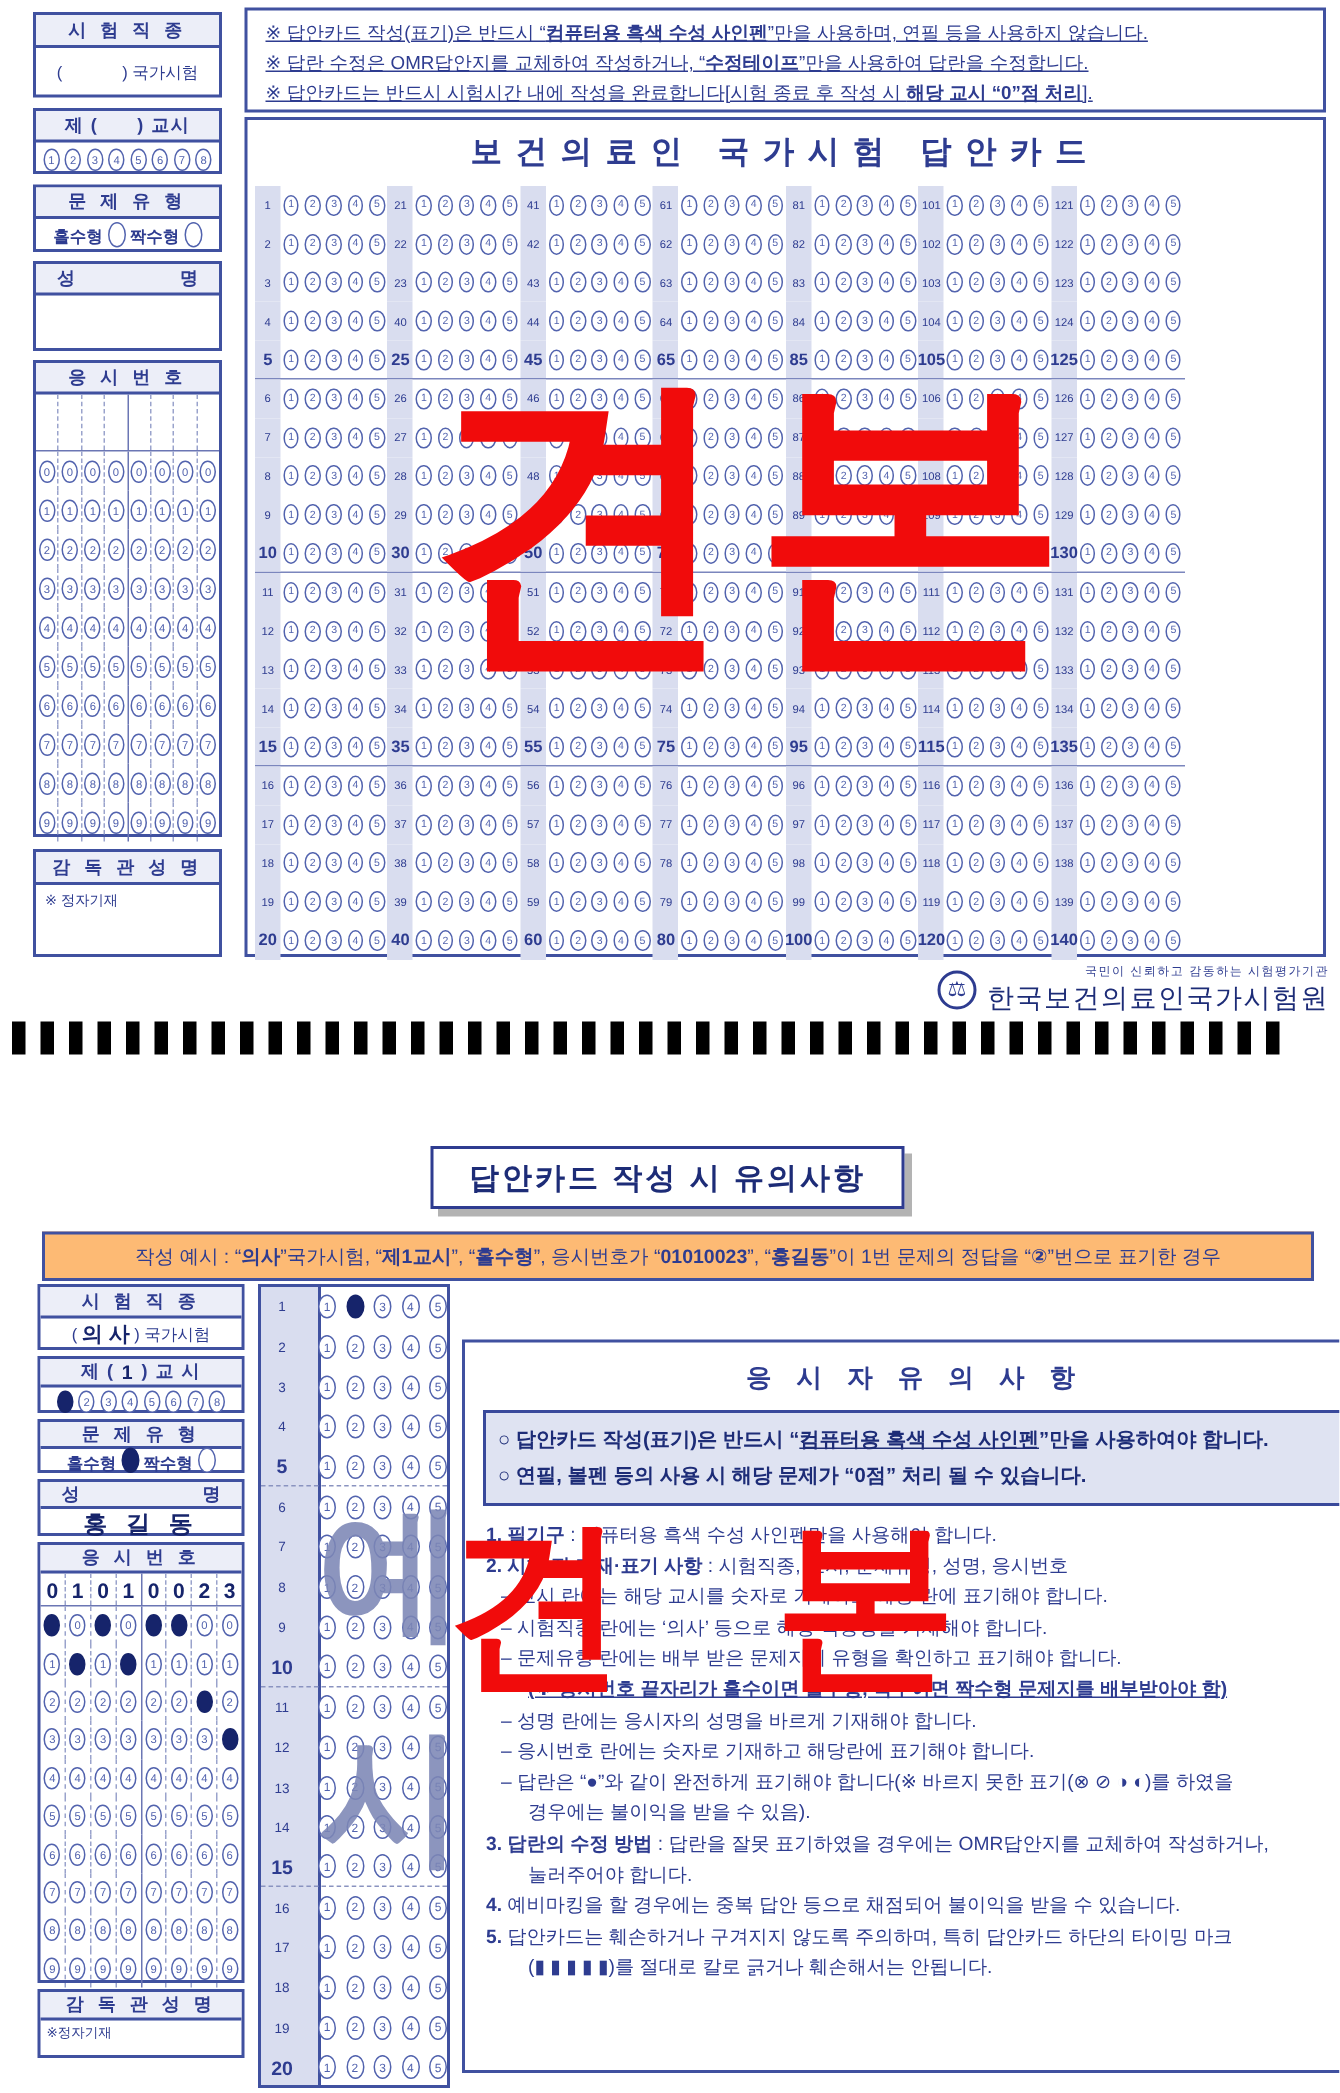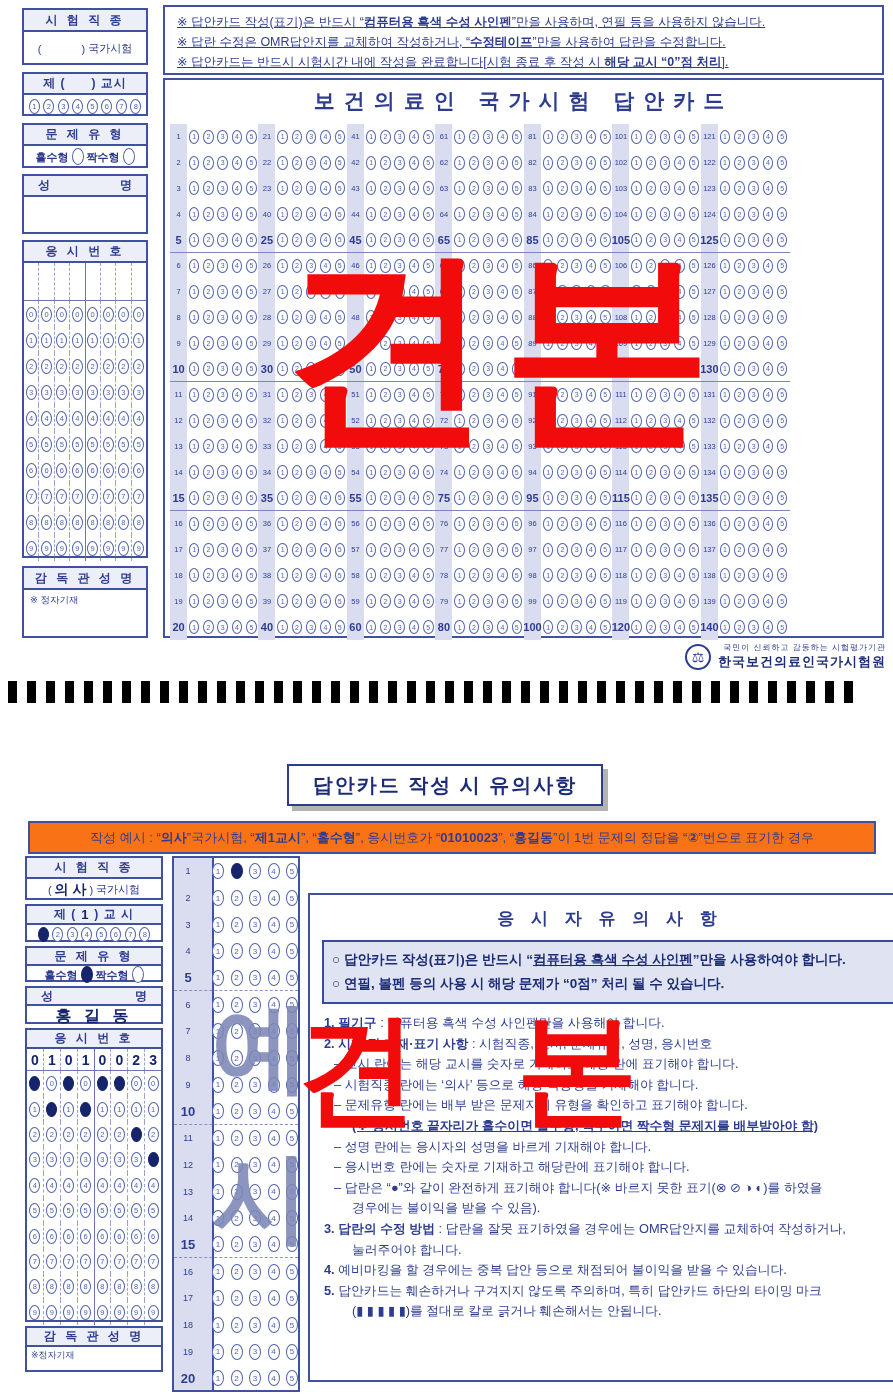--- a/index.html
+++ b/index.html
@@ -43,31 +43,31 @@
   .writerow{display:flex;}
   .wcell{flex:1;display:flex;align-items:center;justify-content:center;box-sizing:border-box;
          font-weight:bold;font-size:14px;color:#16246b;}
   #top-regno-grid .dgrow{height:26px;}
   #ex-regno-grid .dgrow{height:25.4px;}
   
   #logo{position:absolute;left:598px;top:642px;width:288px;display:flex;align-items:center;justify-content:flex-end;gap:7px;}
   #logo-emblem{width:26px;height:26px;border:2px solid #2e3c90;border-radius:50%;display:flex;
                align-items:center;justify-content:center;font-size:14px;color:#2e3c90;box-sizing:border-box;flex:none;}
   #logo-tag{font-size:8px;letter-spacing:1px;color:#2e3c90;text-align:right;}
-  #logo-org{font-size:13px;font-weight:bold;letter-spacing:1px;color:#1d2c77;text-align:right;}
+  #logo-org{font-size:18px;font-weight:normal;letter-spacing:1px;color:#1d2c77;text-align:right;}
   
   #timing{position:absolute;left:8px;top:681px;display:flex;gap:10px;}
   .tbar{width:9px;height:22px;background:#000;flex:none;}
   
   #bt-title{position:absolute;left:287px;top:764px;width:312px;height:38px;border:2px solid #2e3c90;
             background:#fff;box-shadow:5px 5px 0 #b3b3b3;display:flex;align-items:center;justify-content:center;
             font-size:20px;font-weight:bold;letter-spacing:2px;color:#1d2c77;z-index:2;}
   #bt-caption{position:absolute;left:28px;top:821px;width:848px;height:33px;border:2px solid #4051a0;
               display:flex;align-items:center;justify-content:center;font-size:13px;color:#2e3c90;
-              white-space:nowrap;box-sizing:border-box;background:#f97316;}
+              white-space:nowrap;box-sizing:border-box;background:#fdba74;}
   
   #practice{left:172px;top:856px;width:128px;height:536px;}
   #pstrip{position:absolute;left:0;top:0;width:38px;height:100%;background:#d9ddef;border-right:2px solid #4051a0;}
   .prow{position:relative;display:flex;align-items:center;height:26.7px;box-sizing:border-box;}
   .prow.dsep{border-bottom:1px dashed #8a93c0;}
   .pnum{width:38px;text-align:center;font-size:9px;color:#2e3c90;z-index:1;}
   .pnum.big{font-size:13px;font-weight:bold;}
   .pbubbles{display:flex;gap:6.5px;padding-left:10px;}
   
   #panel{left:308px;top:893px;width:604px;height:489px;border-width:2px;}

